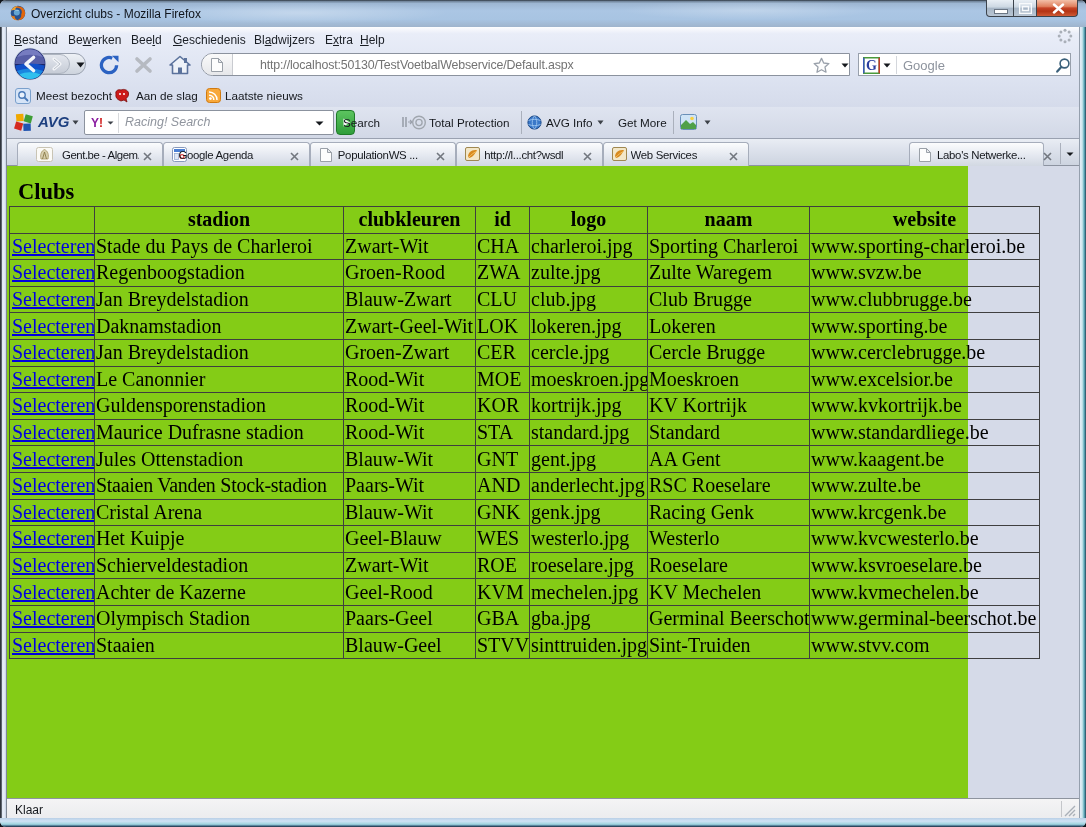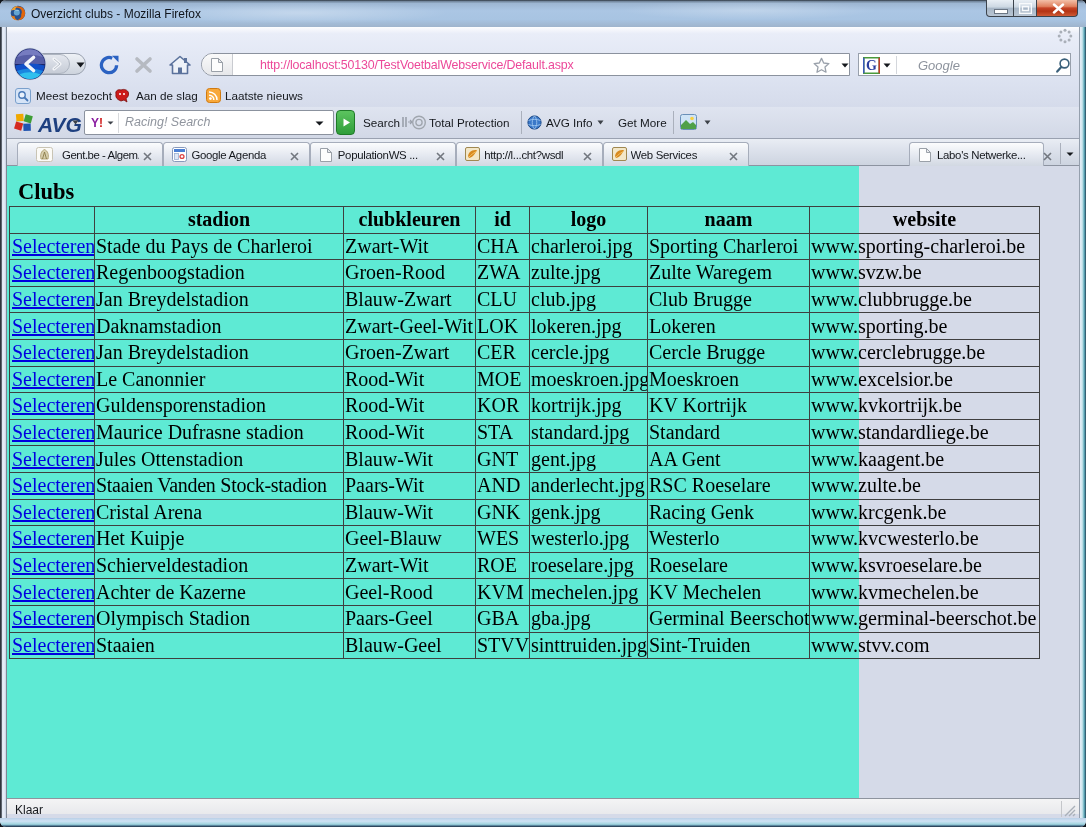--- a/index.html
+++ b/index.html
@@ -21,49 +21,49 @@
 #cap-close { left:50px; width:42px; border-radius:0 0 4px 0;
   background:linear-gradient(180deg,#f3c0a8 0%,#e0815f 40%,#c64426 50%,#b33415 70%,#cf5a35 100%); }
 
 #chrome { position:absolute; left:7px; top:27px; width:1072px; height:112px;
   background:linear-gradient(180deg,#fdfdfe 0%,#e9edf8 6%,#dde3f1 45%,#d4daea 75%,#d2d8e8 100%); }
 #menubar { position:absolute; left:0; top:0; width:100%; height:21px; }
 .menu-item { position:absolute; top:5.5px; font-size:12px; color:#1a1e25; }
 
 #urlbar { position:absolute; left:194px; top:26px; width:649px; height:23px; background:#fff; border:1px solid #8b929e; border-radius:12px 0 0 12px; }
 #urlfav { position:absolute; left:0; top:0; width:31px; height:21px; border-radius:11px 0 0 11px; background:linear-gradient(180deg,#fafafa,#e6e7ea); border-right:1px solid #c9cbd0; }
-#urltext { position:absolute; left:34px; top:4px; font-size:12.4px; font-weight:500; color:#ec4899; letter-spacing:-0.15px;padding-left:24px;}
+#urltext { position:absolute; left:34px; top:4px; font-size:12.4px; font-weight:500; color:#737373; letter-spacing:-0.15px;padding-left:24px;}
 #gbox { position:absolute; left:851px; top:26px; width:213px; height:23px; background:#fff; border:1px solid #98a0ac; }
 
 .bm-text { position:absolute; top:62px; font-size:11.7px; color:#15181d; }
 
 #avgbar { position:absolute; left:0; top:80px; width:100%; height:32px; border-bottom:1px solid #9aa1b0; background:linear-gradient(180deg,#dfe4f0,#d2d8e6); }
 .avg-text { position:absolute; top:9px; font-size:11.7px; color:#15181d; }
 .vsep { position:absolute; top:4px; width:1px; height:23px; background:#aab0bc; }
 #ybox { position:absolute; left:77px; top:3px; width:250px; height:25px; background:#fff; border:1px solid #8b929e; border-radius:2px; }
 #searchbtn { position:absolute; left:329px; top:3px; width:19px; height:25px; border-radius:4px; background:linear-gradient(180deg,#5cc45f,#2f9e3a); border:1px solid #1f7a28; }
 
 #tabstrip { position:absolute; left:7px; top:139px; width:1072px; height:27px;
   background:linear-gradient(180deg,#e9edf4 0%,#dde2ec 40%,#cdd4e0 100%); border-bottom:1px solid #8c93a0; }
 .tab { position:absolute; top:3px; height:24px; border:1px solid #a6adbb; border-bottom:none; border-radius:3.5px 3.5px 0 0;
   background:linear-gradient(180deg,#fbfcfd 0%,#e4e8f0 55%,#d2d8e2 100%); }
 .tab.active { top:1px; height:26px; border:1px solid #8c93a0; border-bottom:none; border-radius:4px 4px 0 0;
   background:linear-gradient(180deg,#ffffff 0%,#f8f9fb 60%,#f2f4f6 100%); z-index:5; }
 .ttxt { position:absolute; top:5.5px; font-size:11.4px; letter-spacing:-0.3px; color:#15181d; white-space:nowrap; overflow:hidden; }
 
-#content { position:absolute; left:7px; top:166px; width:852px; height:632px; background:#5eead4; font-family:"Liberation Serif", serif; }
+#content { position:absolute; left:7px; top:166px; width:961px; height:632px; background:#84cc16; font-family:"Liberation Serif", serif; }
 #heading { position:absolute; left:11px; top:13px; font-size:22.5px; font-weight:bold; color:#000; }
 #clubtable { position:absolute; left:2px; top:40px; width:1031px; border-collapse:collapse; table-layout:fixed; font-family:Liberation Serif, serif; }
 #clubtable td, #clubtable th { border:1px solid #3f3f3f; font-size:20px; padding:0 1px; height:26.6px; white-space:nowrap; overflow:hidden; vertical-align:middle; color:#000; font-weight:normal; }
 #clubtable th { font-weight:bold; text-align:center; }
 #clubtable td { text-align:left; }
 .lnk { color:#0000e0; text-decoration:underline; }
 #clubtable td.c0 { padding-left:2px; }
 
-#statusbar { position:absolute; left:7px; top:798px; width:1072px; height:16px; border-top:1px solid #8e949e;
+#statusbar { position:absolute; left:7px; top:798px; width:1072px; height:28px; border-top:1px solid #8e949e;
   background:linear-gradient(180deg,#f4f4f5,#e8e9ec);text-align:right; }
 #statusbar .txt { position:absolute; left:8px; top:4px; font-size:12px; color:#15181d; }
 
 .glassL { position:absolute; left:0; top:27px; width:7px; height:791px;
   background:linear-gradient(90deg,#272c33 0%,#3c424c 18%,#dfe7f3 35%,#e8eef8 58%,#c9d4e6 82%,#4d545e 100%); }
 .glassR { position:absolute; left:1079px; top:27px; width:7px; height:791px;
   background:linear-gradient(90deg,#6a7585 0%,#e2ecf6 20%,#cfe7ee 45%,#5ba8b8 75%,#274358 100%); }
 .glassB { position:absolute; left:0; top:818px; width:1086px; height:9px;
   background:linear-gradient(180deg,#b9cfe6 0%,#cfe2f4 35%,#9fd4de 70%,#436a88 88%,#1b2737 100%); }
 </style></head>
@@ -94,20 +94,29 @@
           </svg>
         </div>
 <div class="cap" id="cap-close">
           <svg class="abs" style="left:15px;top:3px" width="13" height="11" viewBox="0 0 13 11">
             <path d="M2 1.5 L11 9.5 M11 1.5 L2 9.5" stroke="#fff" stroke-width="2.5" fill="none" stroke-linecap="round"></path>
           </svg>
         </div>
 </div>
 </div>
 <div id="chrome">
+      <div id="menubar">
+        <span class="menu-item" style="left:7px"><u>B</u>estand</span>
+        <span class="menu-item" style="left:61px">Be<u>w</u>erken</span>
+        <span class="menu-item" style="left:124px">Bee<u>l</u>d</span>
+        <span class="menu-item" style="left:166px"><u>G</u>eschiedenis</span>
+        <span class="menu-item" style="left:247px">Bl<u>a</u>dwijzers</span>
+        <span class="menu-item" style="left:318px">E<u>x</u>tra</span>
+        <span class="menu-item" style="left:353px"><u>H</u>elp</span>
+      </div>
 
 <div class="abs" style="left:33px;top:26px;width:46px;height:22px;background:linear-gradient(180deg,#eef1f6,#cdd3dd);border:1px solid #9aa2b0;border-radius:0 11px 11px 0"></div>
 <svg class="abs" style="left:69px;top:35px" width="9" height="6" viewBox="0 0 9 6">
         <path d="M0.5 0.5 h8 l-4 5 z" fill="#15181d"></path>
       </svg>
 <div class="abs" style="left:33px;top:27px;width:30px;height:20px;background:linear-gradient(180deg,#e3e7ee,#c6ccd6);border-radius:0 10px 10px 0;border:1px solid #adb4c0"></div>
 <svg class="abs" style="left:44px;top:30px" width="12" height="14" viewBox="0 0 12 14">
         <path d="M3 2 L9 7 L3 12" stroke="#f2f4f7" stroke-width="3" fill="none" stroke-linecap="round" stroke-linejoin="round"></path>
         <path d="M3 2 L9 7 L3 12" stroke="#b8bfca" stroke-width="1" fill="none"></path>
       </svg>
@@ -154,21 +163,21 @@
   <svg class="abs" style="left:4px;top:2.5px" width="17" height="17" viewBox="0 0 17 17">
     <rect x="0.75" y="0.75" width="15.5" height="15.5" fill="#fff" stroke="#4a9a3a" stroke-width="1.5"></rect>
     <path d="M16.25 0.75 v15.5" stroke="#c03a2a" stroke-width="1.5"></path>
     <path d="M0.75 0.75 v15.5" stroke="#3a5ab8" stroke-width="1.5"></path>
     <text x="8.5" y="13.4" font-family="Liberation Serif,serif" font-size="14" font-weight="bold" fill="#2a3f9e" text-anchor="middle">G</text>
   </svg>
   <svg class="abs" style="left:24px;top:9px" width="8" height="5" viewBox="0 0 8 5">
           <path d="M0.5 0.5 h7 l-3.5 4 z" fill="#15181d"></path>
         </svg>
   <div class="abs" style="left:37px;top:2px;width:1px;height:18px;background:#d4d7dc"></div>
-  <span class="abs" style="left:59px;top:4px;font-size:13px;font-style:italic;color:#8d939d">Google</span>
+  <span class="abs" style="left:44px;top:4px;font-size:13px;color:#8d939d">Google</span>
   <svg class="abs" style="left:196px;top:3px" width="16" height="17" viewBox="0 0 16 17">
     <circle cx="9.5" cy="6.5" r="4.4" fill="none" stroke="#3a607a" stroke-width="1.6"></circle>
     <path d="M6.3 10 L2.2 14.6" stroke="#3a607a" stroke-width="2.2" stroke-linecap="round"></path>
   </svg>
 </div>
 
 <svg class="abs" style="left:1050px;top:1px" width="16" height="16" viewBox="0 0 16 16">
 <g fill="#a9afb8">
           <circle cx="8" cy="2.2" r="1.5"></circle>
           <circle cx="12.1" cy="3.9" r="1.5"></circle>
@@ -201,40 +210,40 @@
 <span class="bm-text" style="left:218px">Laatste nieuws</span>
 <div id="avgbar">
 <svg class="abs" style="left:7px;top:6px" width="19" height="19" viewBox="0 0 19 19">
 <g transform="rotate(8 9.5 9.5)">
 <rect x="1.5" y="1.5" width="7.4" height="7.4" fill="#f0a800" transform="rotate(-12 5.2 5.2)"></rect>
 <rect x="10" y="1.5" width="7.4" height="7.4" fill="#3f9e35" transform="rotate(8 13.7 5.2)"></rect>
 <rect x="1.5" y="10" width="7.4" height="7.4" fill="#d42a20" transform="rotate(8 5.2 13.7)"></rect>
 <rect x="10" y="10" width="7.4" height="7.4" fill="#2255b0" transform="rotate(-10 13.7 13.7)"></rect>
 </g>
         </svg>
-<span class="abs" style="left:31px;top:6px;font-size:21px;font-weight:bold;font-style:italic;color:#1d3f7f">AVG</span>
+<span class="abs" style="left:31px;top:6px;font-size:15px;font-weight:bold;font-style:italic;color:#1d3f7f">AVG</span>
 <svg class="abs" style="left:65px;top:13px" width="7" height="5" viewBox="0 0 7 5">
           <path d="M0.5 0.5 h6 l-3 4 z" fill="#3c4148"></path>
         </svg>
 <div id="ybox">
  <span class="abs" style="left:6px;top:5px;font-size:12px;font-weight:bold;color:#8a1ca0">Y<span style="color:#d02020">!</span></span>
  <svg class="abs" style="left:22px;top:10px" width="7" height="4" viewBox="0 0 7 4">
             <path d="M0.5 0.5 h6 l-3 3 z" fill="#3c4148"></path>
           </svg>
  <div class="abs" style="left:33px;top:2px;width:1px;height:20px;background:#d8dadd"></div>
  <span class="abs" style="left:40px;top:4px;font-size:12.5px;font-style:italic;color:#90959e">Racing! Search</span>
  <svg class="abs" style="left:230px;top:10px" width="9" height="5" viewBox="0 0 9 5">
             <path d="M0.5 0.5 h8 l-4 4 z" fill="#15181d"></path>
           </svg>
 </div>
 <div id="searchbtn"></div>
 <svg class="abs" style="left:334px;top:10px" width="11" height="11" viewBox="0 0 11 11">
           <path d="M2.5 1.5 L9 5.5 L2.5 9.5 Z" fill="#fff"></path>
         </svg>
-<span class="avg-text" style="left:356px">Search</span>
+<span class="avg-text" style="left:336px">Search</span>
 <svg class="abs" style="left:394px;top:8px" width="12" height="14" viewBox="0 0 12 14">
           <path d="M2 2 v10 M5 2 v10" stroke="#9aa0ab" stroke-width="1.6"></path>
           <path d="M7 7 l4 0 m-2 -2 l2 2 l-2 2" stroke="#9aa0ab" stroke-width="1.2" fill="none"></path>
         </svg>
 <svg class="abs" style="left:405px;top:7px" width="14" height="17" viewBox="0 0 14 17">
 <circle cx="7" cy="8.5" r="6.3" fill="none" stroke="#a0a6ae" stroke-width="1.4"></circle>
 <circle cx="7" cy="8.5" r="3.1" fill="none" stroke="#a0a6ae" stroke-width="1.3"></circle>
 </svg>
 <span class="avg-text" style="left:422px">Total Protection</span>
 <div class="vsep" style="left:514px"></div>
@@ -271,21 +280,21 @@
         </svg>
       </div>
 <div class="tab" style="left:156.4px;width:146.4px">
         <svg class="abs" style="left:8px;top:4px" width="15" height="15" viewBox="0 0 15 15">
 <rect x="0.5" y="0.5" width="14" height="14" rx="2" fill="#fff" stroke="#8899bb"></rect>
 <rect x="2" y="2" width="11" height="3" fill="#4a7fd4"></rect>
 <rect x="2.5" y="6.5" width="4" height="6" fill="#dfe7f5" stroke="#9bb0d4" stroke-width="0.8"></rect>
 <circle cx="10" cy="9.5" r="2.6" fill="#d44"></circle>
           <circle cx="10" cy="9.5" r="1.2" fill="#fff"></circle>
         </svg>
-        <span class="ttxt" style="left:27px;width:94.4px;">Google Agenda</span>
+        <span class="ttxt" style="left:14px;width:94.4px;">Google Agenda</span>
         <svg class="abs" style="left:124.4px;top:8px" width="11" height="11" viewBox="0 0 11 11">
           <path d="M2 2 L9 9 M9 2 L2 9" stroke="#72777f" stroke-width="1.6"></path>
         </svg>
       </div>
 <div class="tab" style="left:302.8px;width:146.4px">
         <svg class="abs" style="left:8px;top:4px" width="14" height="16" viewBox="0 0 14 16">
 <path d="M1.5 1.5 h7 l4 4 v9 h-11 z" fill="#fdfdfd" stroke="#9aa0a8" stroke-width="1"></path>
 <path d="M8.5 1.5 v4 h4 z" fill="#e8eaee" stroke="#9aa0a8" stroke-width="1"></path>
         </svg>
         <span class="ttxt" style="left:27px;width:94.4px;">PopulationWS ...</span>

